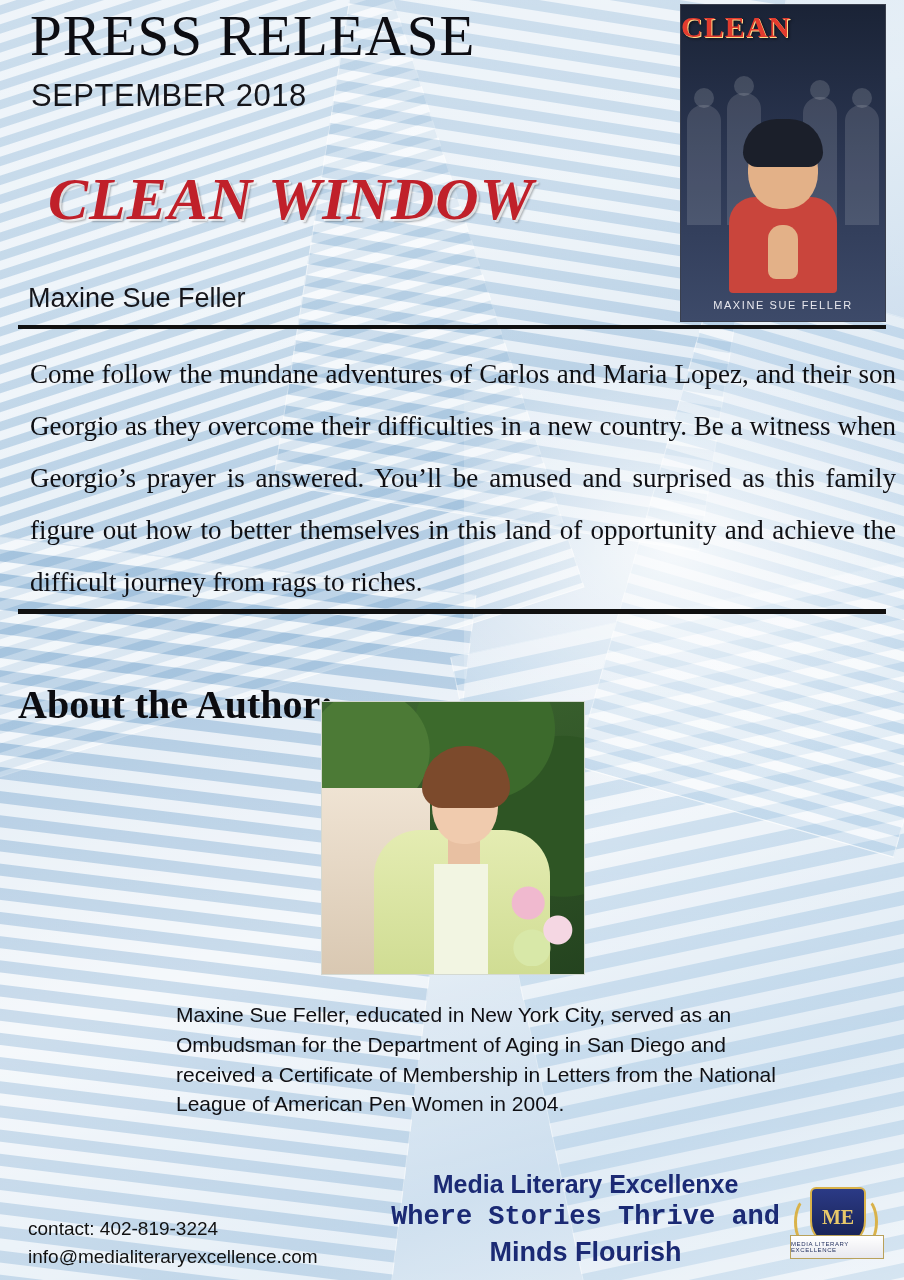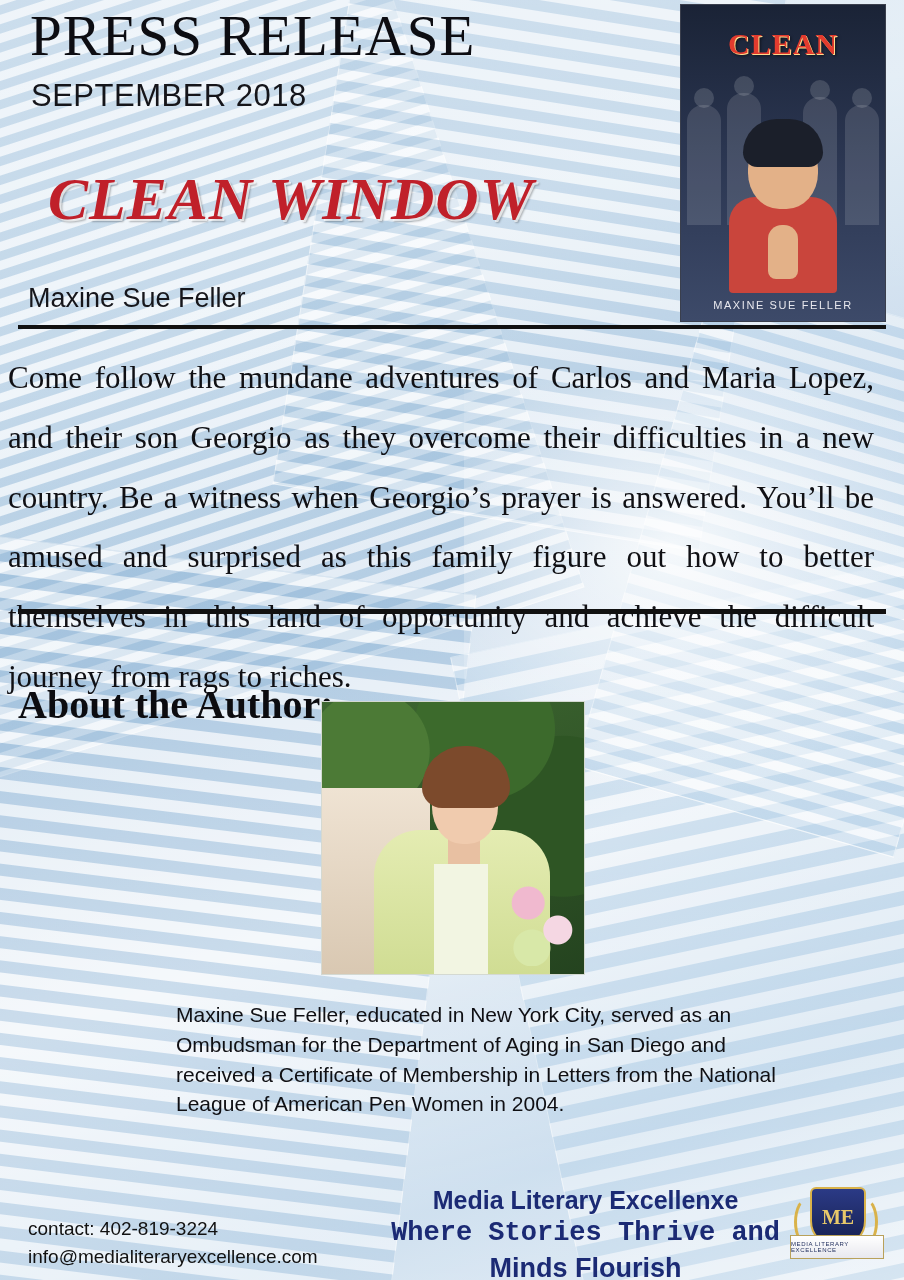--- a/index.html
+++ b/index.html
@@ -137,29 +137,27 @@
     transform: translateX(-50%);
     width: 20px; height: 20px; border-radius: 50%;
     background: rgba(255,255,255,0.15);
   }
   .cover .f1 { left: 6px; }
   .cover .f2 { left: 46px; height: 132px; }
   .cover .f3 { left: 122px; height: 128px; }
   .cover .f4 { left: 164px; }
   .cover .cov-title {
     position: absolute; left: 0; right: 0; top: 8px;
-    text-align: center;
     font-family: "Liberation Serif", serif;
     font-weight: bold;
     font-size: 30px;
     line-height: 0.95;
     color: #e23b2e;
     letter-spacing: 1px;
     text-shadow: 1px 1px 0 #ffd98a, 2px 2px 3px rgba(0,0,0,0.6);
-    margin-top: 17px;
   }
   .cover .cov-boy {
     position: absolute; left: 50%; transform: translateX(-50%);
     bottom: 28px; width: 116px; height: 180px;
   }
   .cover .boy-shirt {
     position: absolute; bottom: 0; left: 4px; width: 108px; height: 96px;
     background: #c9453c; border-radius: 26px 26px 4px 4px;
   }
   .cover .boy-head {
@@ -189,23 +187,23 @@
   
   .rule {
     position: absolute; left: 18px; width: 868px;
     background: #111;
   }
   .rule-top { top: 325px; height: 4px; }
   .rule-bottom { top: 609px; height: 5px; }
 
   
   .synopsis {
-    position: absolute; left: 8px; top: 348px; width: 866px;
-    font-family: "Liberation Serif", serif;
-    font-size: 31px;
+    position: absolute; left: 30px; top: 348px; width: 866px;
+    font-family: "Liberation Serif", serif;
+    font-size: 27px;
     line-height: 1.93;
     color: #101014;
     text-align: justify;
   }
 
   
   .about-heading {
     position: absolute; left: 18px; top: 637px;
     font-family: "Liberation Serif", serif;
     font-weight: bold;
@@ -279,21 +277,21 @@
     line-height: 1.45;
     color: #111;
   }
   .brand {
     position: absolute; right: 124px; top: 1168px;
     text-align: center;
     font-family: "Liberation Sans", sans-serif;
     font-weight: bold;
     color: #1b2a74;
   }
-  .brand .b1 { font-size: 25px; line-height: 1.28; margin-top: 16px; }
+  .brand .b1 { font-size: 25px; line-height: 1.28; }
   .brand .b2 { font-size: 27px; line-height: 1.28; font-family: Liberation Mono, monospace; }
   .brand .b3 { font-size: 27px; line-height: 1.28; }
 
   .logo {
     position: absolute; right: 22px; top: 1185px;
     width: 92px; height: 86px;
   }
   .logo .shield {
     position: absolute; left: 20px; top: 2px;
     width: 52px; height: 56px;

